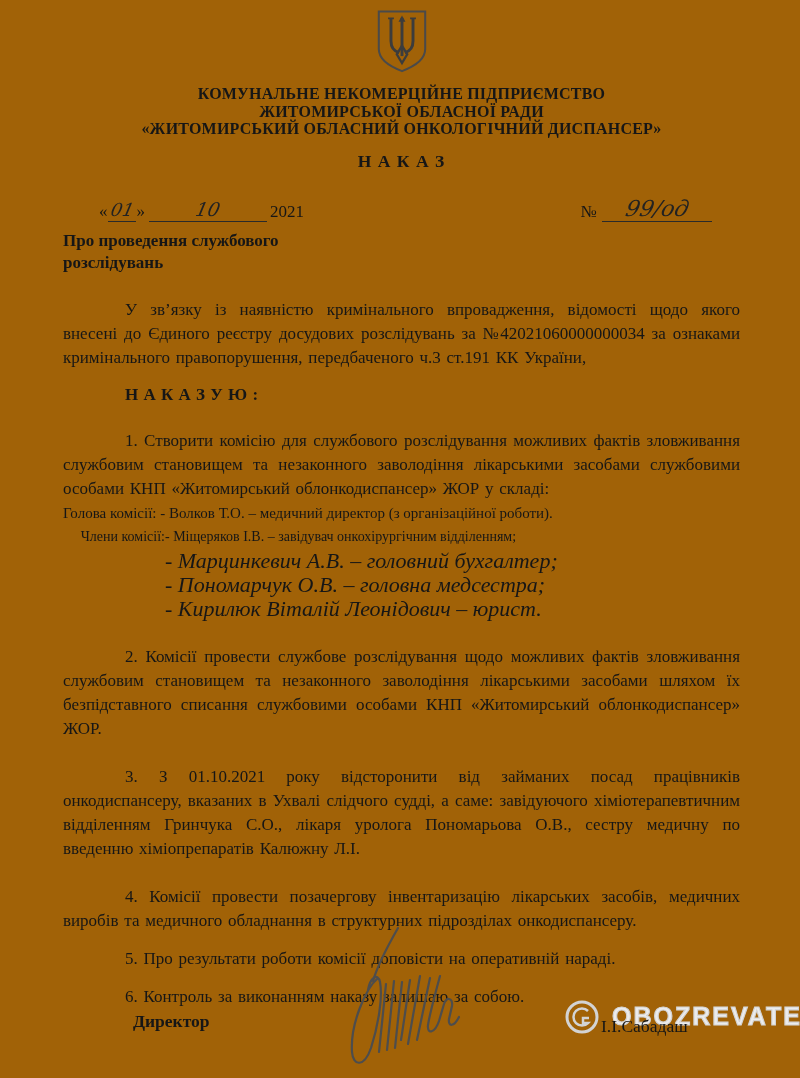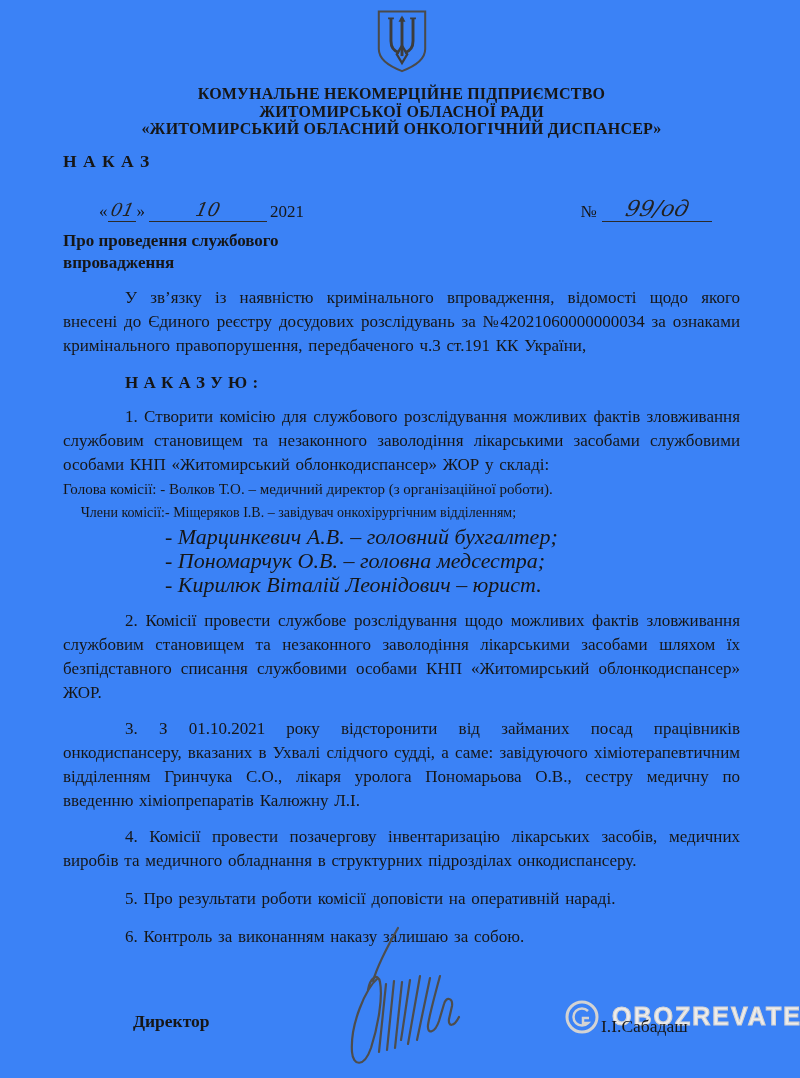--- a/index.html
+++ b/index.html
@@ -1,37 +1,38 @@
 <!DOCTYPE html>
 <html lang="uk"><head>
 <meta charset="utf-8">
 <style>
   html,body { margin:0; padding:0; background:#ffffff; }
   .page {
     position:relative;
     width:800px; height:1078px;
-    background:#3b82f6;
+    background:#a16207;
     overflow:hidden;
     font-family:"Liberation Serif", serif;
     color:#161616;
   }
   .content { padding:8px 60px 0 63px; }
 
   .emblem-wrap { text-align:center; height:70px; }
 
   .org-header {
     text-align:center;
     font-weight:700;
     font-size:16px;
     line-height:17.5px;
     margin-top:7px;
     letter-spacing:0.2px;
   }
 
   .doc-title {
+    text-align:center;
     font-weight:700;
     font-size:17.5px;
     margin-top:13px;
     letter-spacing:1px;
   }
 
   .meta-row {
     display:flex;
     justify-content:space-between;
     align-items:flex-end;
@@ -61,21 +62,21 @@
     display:inline-block; min-width:110px;
     border-bottom:1.5px solid #2a2a2a;
     text-align:center; margin-left:5px;
   }
 
   .subject { font-weight:700; font-size:17px; line-height:22px; margin-top:8px; }
 
   .para {
     font-size:17px; line-height:24px;
     text-align:justify; text-indent:62px;
-    margin-top:12px; word-spacing:1.5px;
+    margin-top:24px; word-spacing:1.5px;
   }
   .order-heading {
     font-weight:700; font-size:17px;
     margin-top:15px; text-indent:62px; letter-spacing:0.5px;
   }
   .plain-line { font-size:15px; line-height:24px; }
   .members-row { display:flex; font-size:14px; line-height:24px;text-align:right; }
   .members-label { flex:none; width:102px; }
   .member-item { padding-left:102px; font-size:22px; line-height:24px;font-style:italic; }
 
@@ -129,21 +130,21 @@
           <span>2021</span>
       </div>
       <div class="meta-number">
         <span>№</span>
           <span class="num-line"><span class="hand num">99/од</span></span>
       </div>
     </div>
 
     <div class="subject">
       <div>Про проведення службового</div>
-      <div>впровадження</div>
+      <div>розслідувань</div>
     </div>
 
     <div class="para">У зв’язку із наявністю кримінального впровадження, відомості щодо якого внесені до Єдиного реєстру досудових розслідувань за №42021060000000034 за ознаками кримінального правопорушення, передбаченого ч.3 ст.191 КК України,</div>
 
     <div class="order-heading">Н А К А З У Ю :</div>
 
     <div class="para">1. Створити комісію для службового розслідування можливих фактів зловживання службовим становищем та незаконного заволодіння лікарськими засобами службовими особами КНП «Житомирський облонкодиспансер» ЖОР у складі:</div>
 
     <div class="plain-line">Голова комісії: - Волков Т.О. – медичний директор (з організаційної роботи).</div>
 

